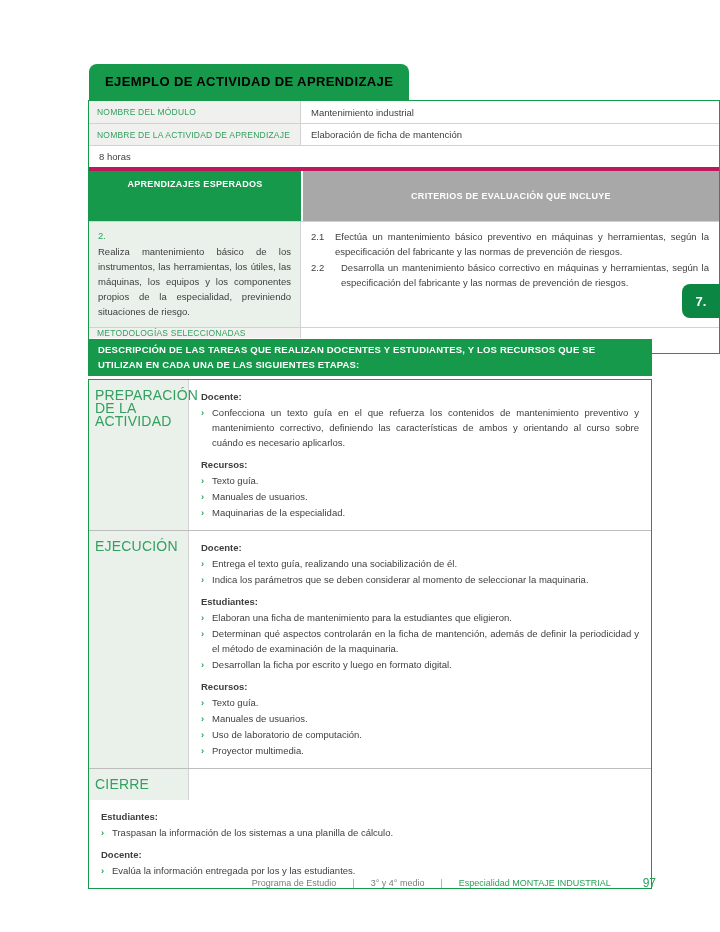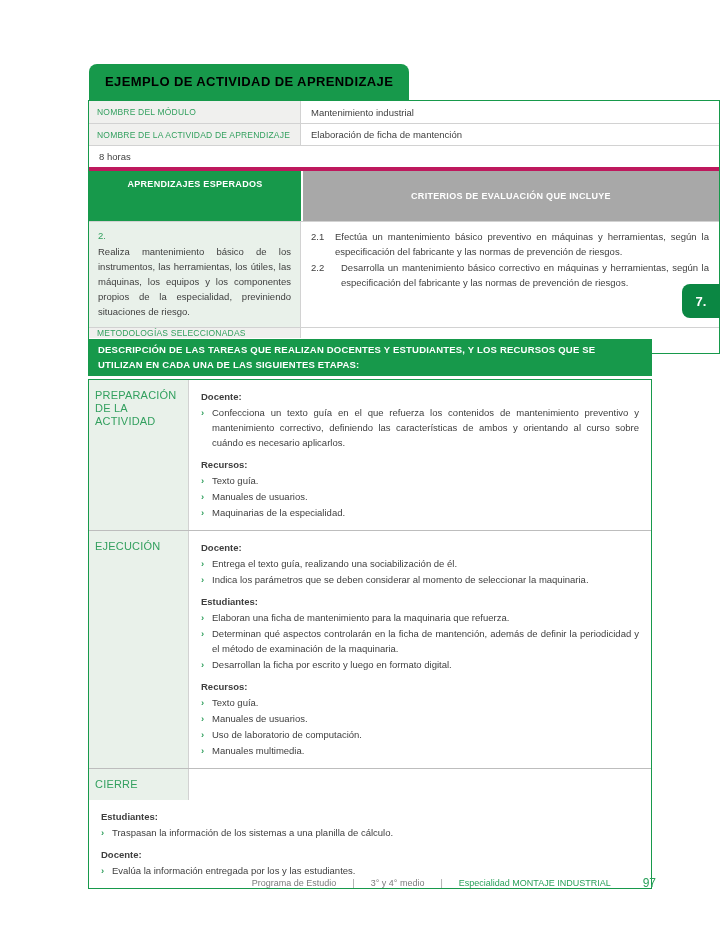--- a/index.html
+++ b/index.html
@@ -80,21 +80,21 @@
 
   
   .tableB {
     position: absolute; left: 88px; top: 379px; width: 564px;
     border: 1px solid #17994b; background: #fff;
   }
   .stage { display: flex; border-top: 1px solid #bdbdbd; }
   .stage:first-child { border-top: none; }
   .s-left {
     width: 100px; flex: none; background: #e9f1ea;
-    color: #33a05f; font-size: 11px; letter-spacing: .2px; line-height: 13px;
+    color: #33a05f; font-size: 14px; letter-spacing: .2px; line-height: 13px;
     padding: 9px 6px; border-right: 1px solid #d2d2d2;
   }
   .s-right { flex: 1; padding: 2px 12px 9px; }
   .g-head { font-weight: bold; font-size: 9.5px; color: #3e3e3e; margin: 9px 0 3px; }
   .li { display: flex; font-size: 9.5px; line-height: 15px; margin: 1px 0; }
   .li .b { width: 11px; flex: none; color: #33a05f; font-weight: bold; }
   .li .t { flex: 1; text-align: justify; }
   .stage.min-prep  { min-height: 143px; }
   .stage.min-ejec  { min-height: 233px; }
   .stage.min-cierre{ min-height: 81px; flex-direction: column;  }
@@ -197,21 +197,21 @@
         <span class="b">›</span>
         <span class="t">Entrega el texto guía, realizando una sociabilización de él.</span>
       </div>
       <div class="li">
         <span class="b">›</span>
         <span class="t">Indica los parámetros que se deben considerar al momento de seleccionar la maquinaria.</span>
       </div>
       <div class="g-head">Estudiantes:</div>
       <div class="li">
         <span class="b">›</span>
-        <span class="t">Elaboran una ficha de mantenimiento para la maquinaria que refuerza.</span>
+        <span class="t">Elaboran una ficha de mantenimiento para la estudiantes que eligieron.</span>
       </div>
       <div class="li">
         <span class="b">›</span>
         <span class="t">Determinan qué aspectos controlarán en la ficha de mantención, además de definir la periodicidad y el método de examinación de la maquinaria.</span>
       </div>
       <div class="li">
         <span class="b">›</span>
         <span class="t">Desarrollan la ficha por escrito y luego en formato digital.</span>
       </div>
       <div class="g-head">Recursos:</div>
@@ -222,21 +222,21 @@
       <div class="li">
         <span class="b">›</span>
         <span class="t">Manuales de usuarios.</span>
       </div>
       <div class="li">
         <span class="b">›</span>
         <span class="t">Uso de laboratorio de computación.</span>
       </div>
       <div class="li">
         <span class="b">›</span>
-        <span class="t">Manuales multimedia.</span>
+        <span class="t">Proyector multimedia.</span>
       </div>
     </div>
   </div>
 
   <div class="stage min-cierre">
     <div class="s-left">CIERRE</div>
     <div class="s-right">
       <div class="g-head">Estudiantes:</div>
       <div class="li">
         <span class="b">›</span>

